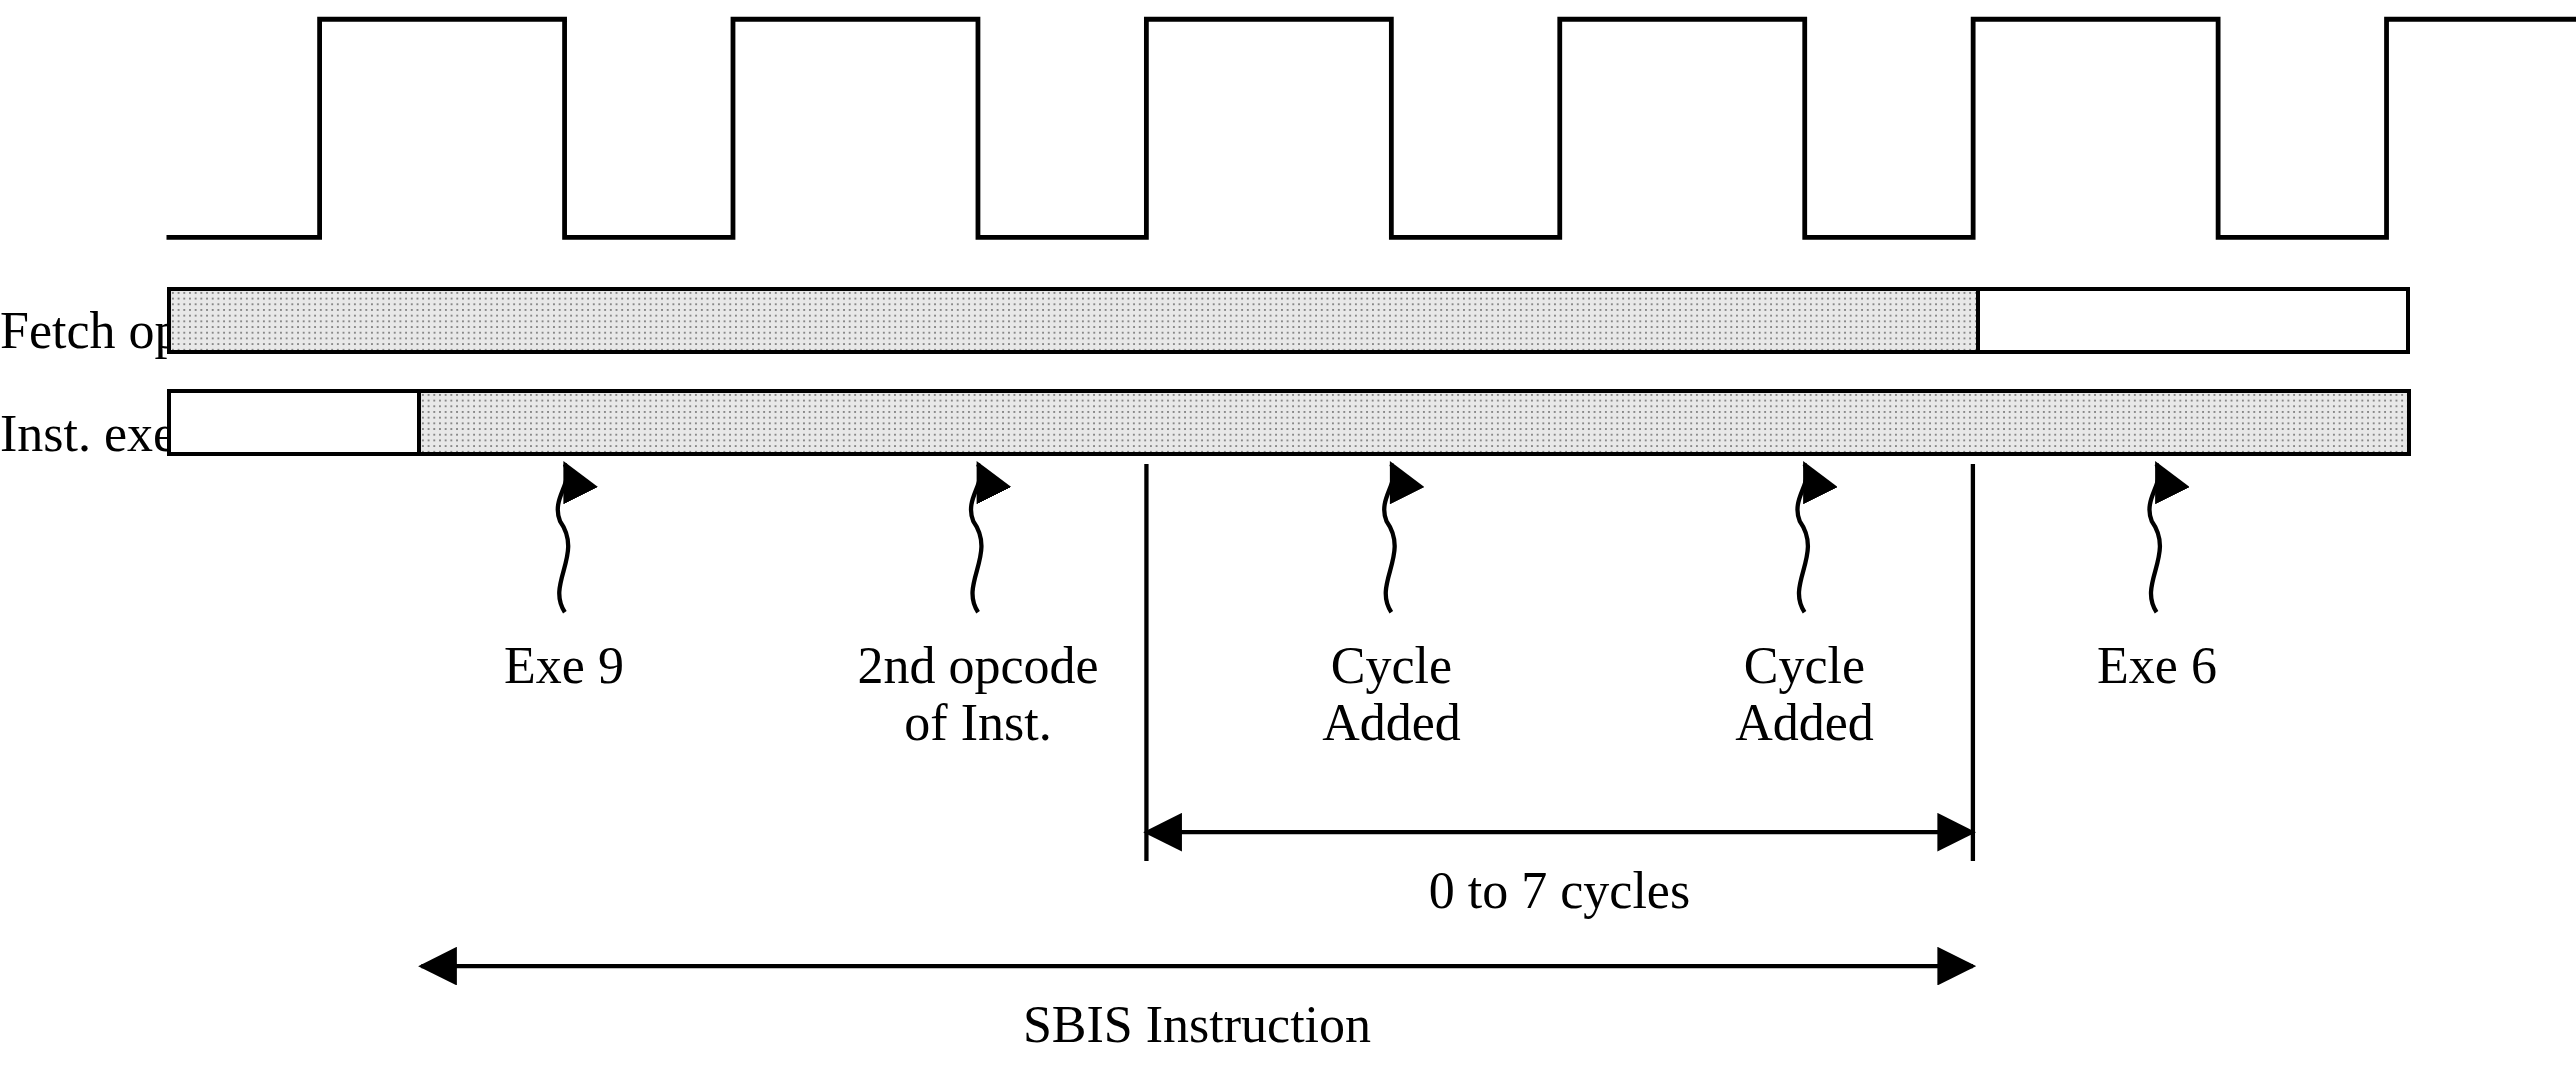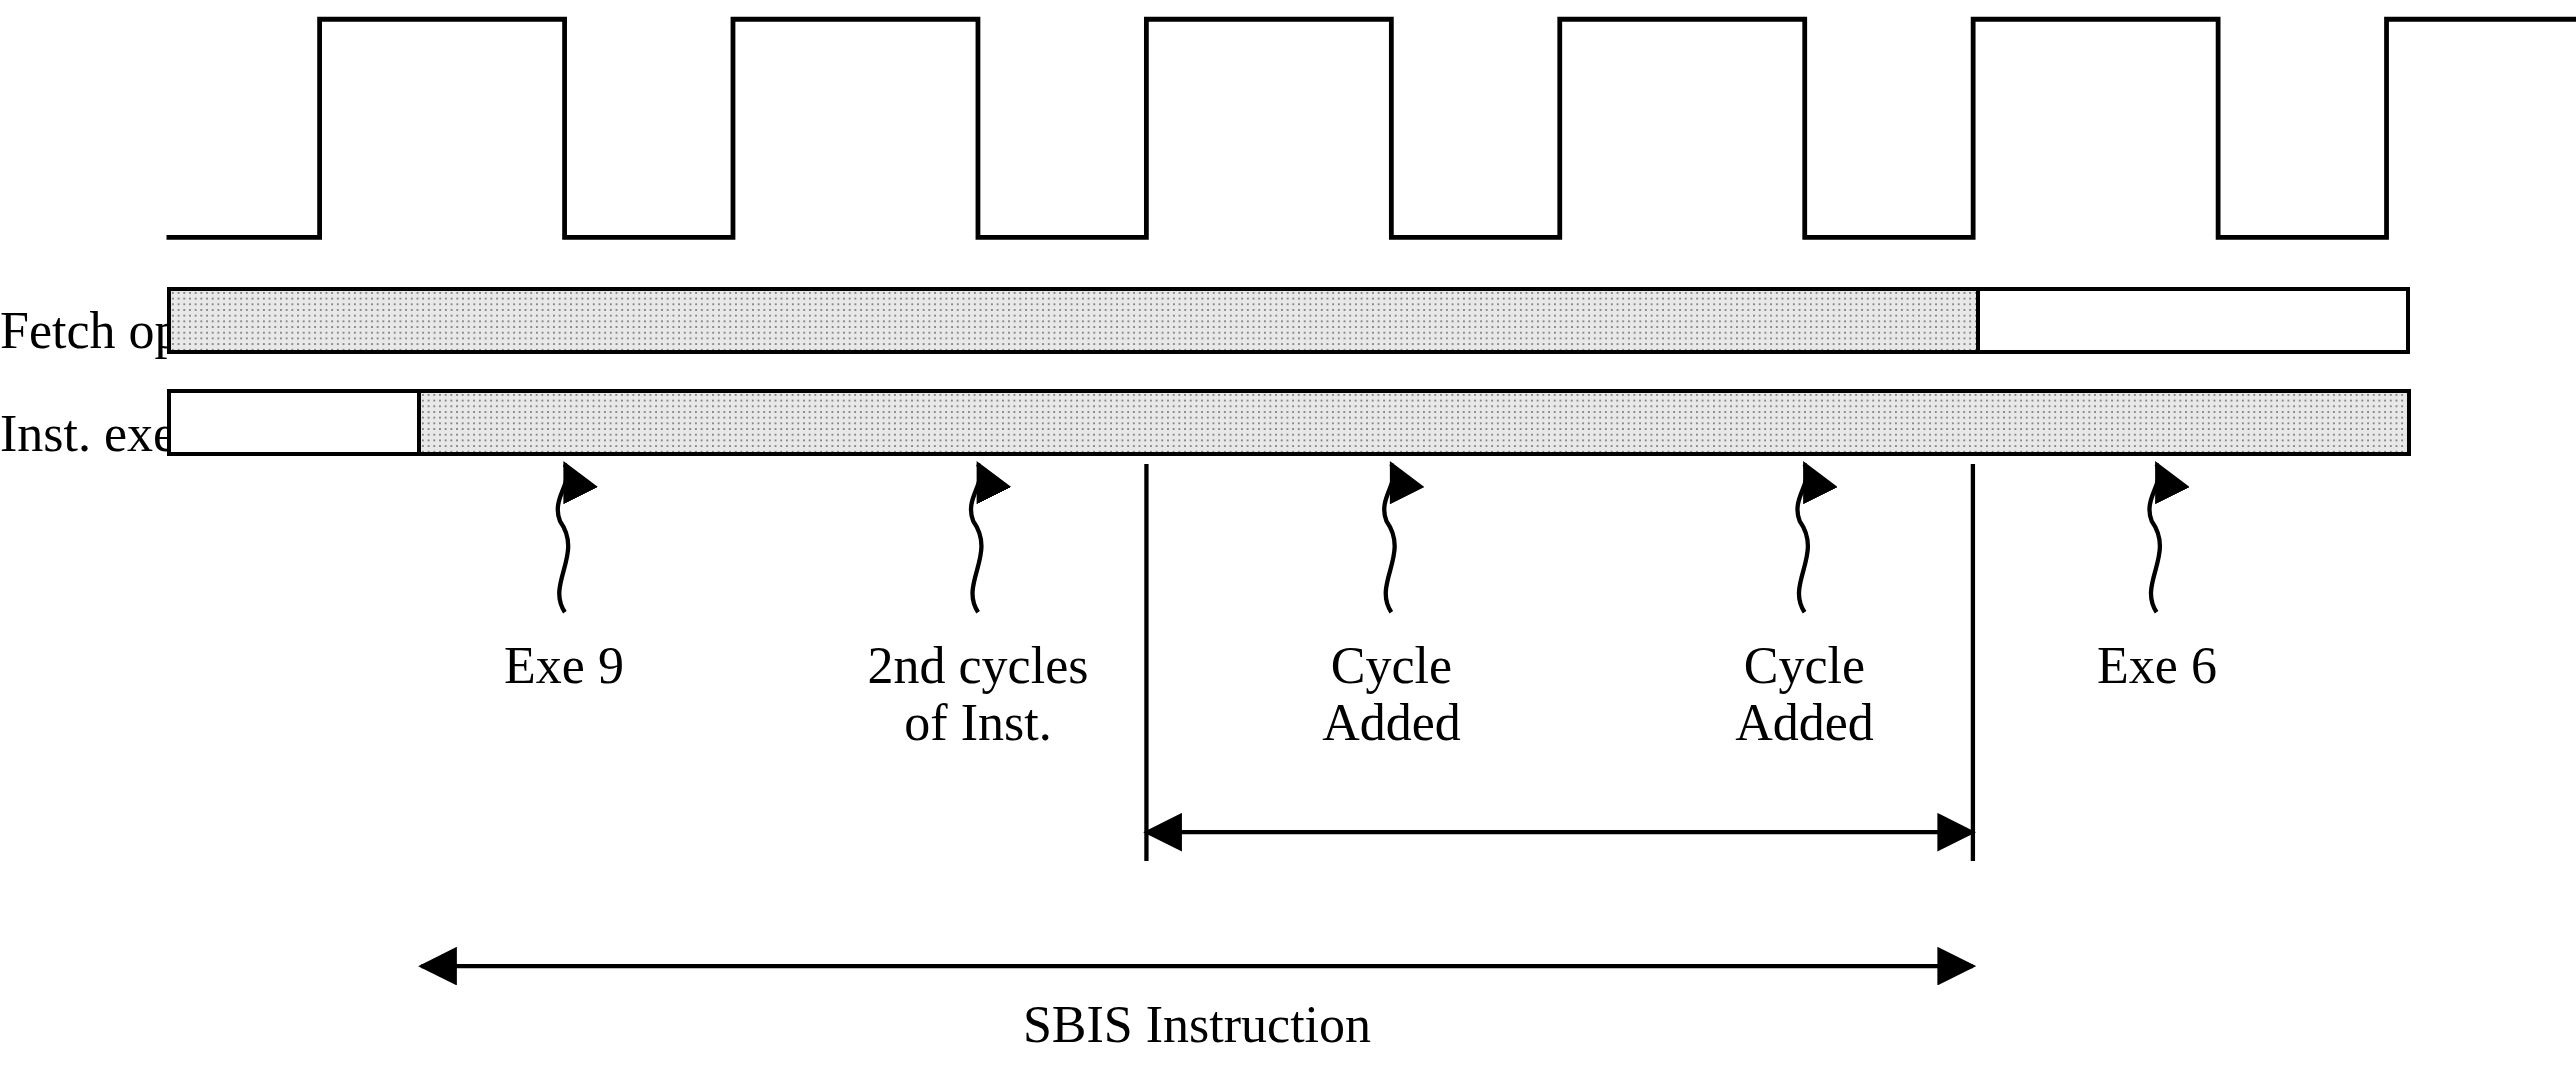--- a/index.html
+++ b/index.html
@@ -125,24 +125,25 @@
       <line x1="1198" y1="485" x2="1198" y2="900"></line>
       <line x1="2062" y1="485" x2="2062" y2="900"></line>
 
       <line x1="1198" y1="870" x2="2062" y2="870" marker-start="url(#ah)" marker-end="url(#ah)"></line>
 
       <line x1="440" y1="1010" x2="2062" y2="1010" marker-start="url(#ah)" marker-end="url(#ah)"></line>
     </g>
   </svg>
 
   <div class="callout-label" style="left:478px; top:637px; width:172px">Exe 9</div>
-  <div class="callout-label" style="left:844px; top:637px; width:268px">2nd cycles
+  <div class="callout-label" style="left:844px; top:637px; width:268px">2nd opcode
 of Inst.</div>
   <div class="callout-label" style="left:1296px; top:637px; width:191px">Cycle
 Added</div>
   <div class="callout-label" style="left:1709px; top:637px; width:191px">Cycle
 Added</div>
   <div class="callout-label" style="left:2071px; top:637px; width:172px">Exe 6</div>
 
+  <div class="dim-label" style="left:1146px; top:861px; width:827px">0 to 7 cycles</div>
   <div class="dim-label" style="left:421px; top:995px; width:1552px">SBIS Instruction</div>
 
 </div>
 
 
 </body></html>

